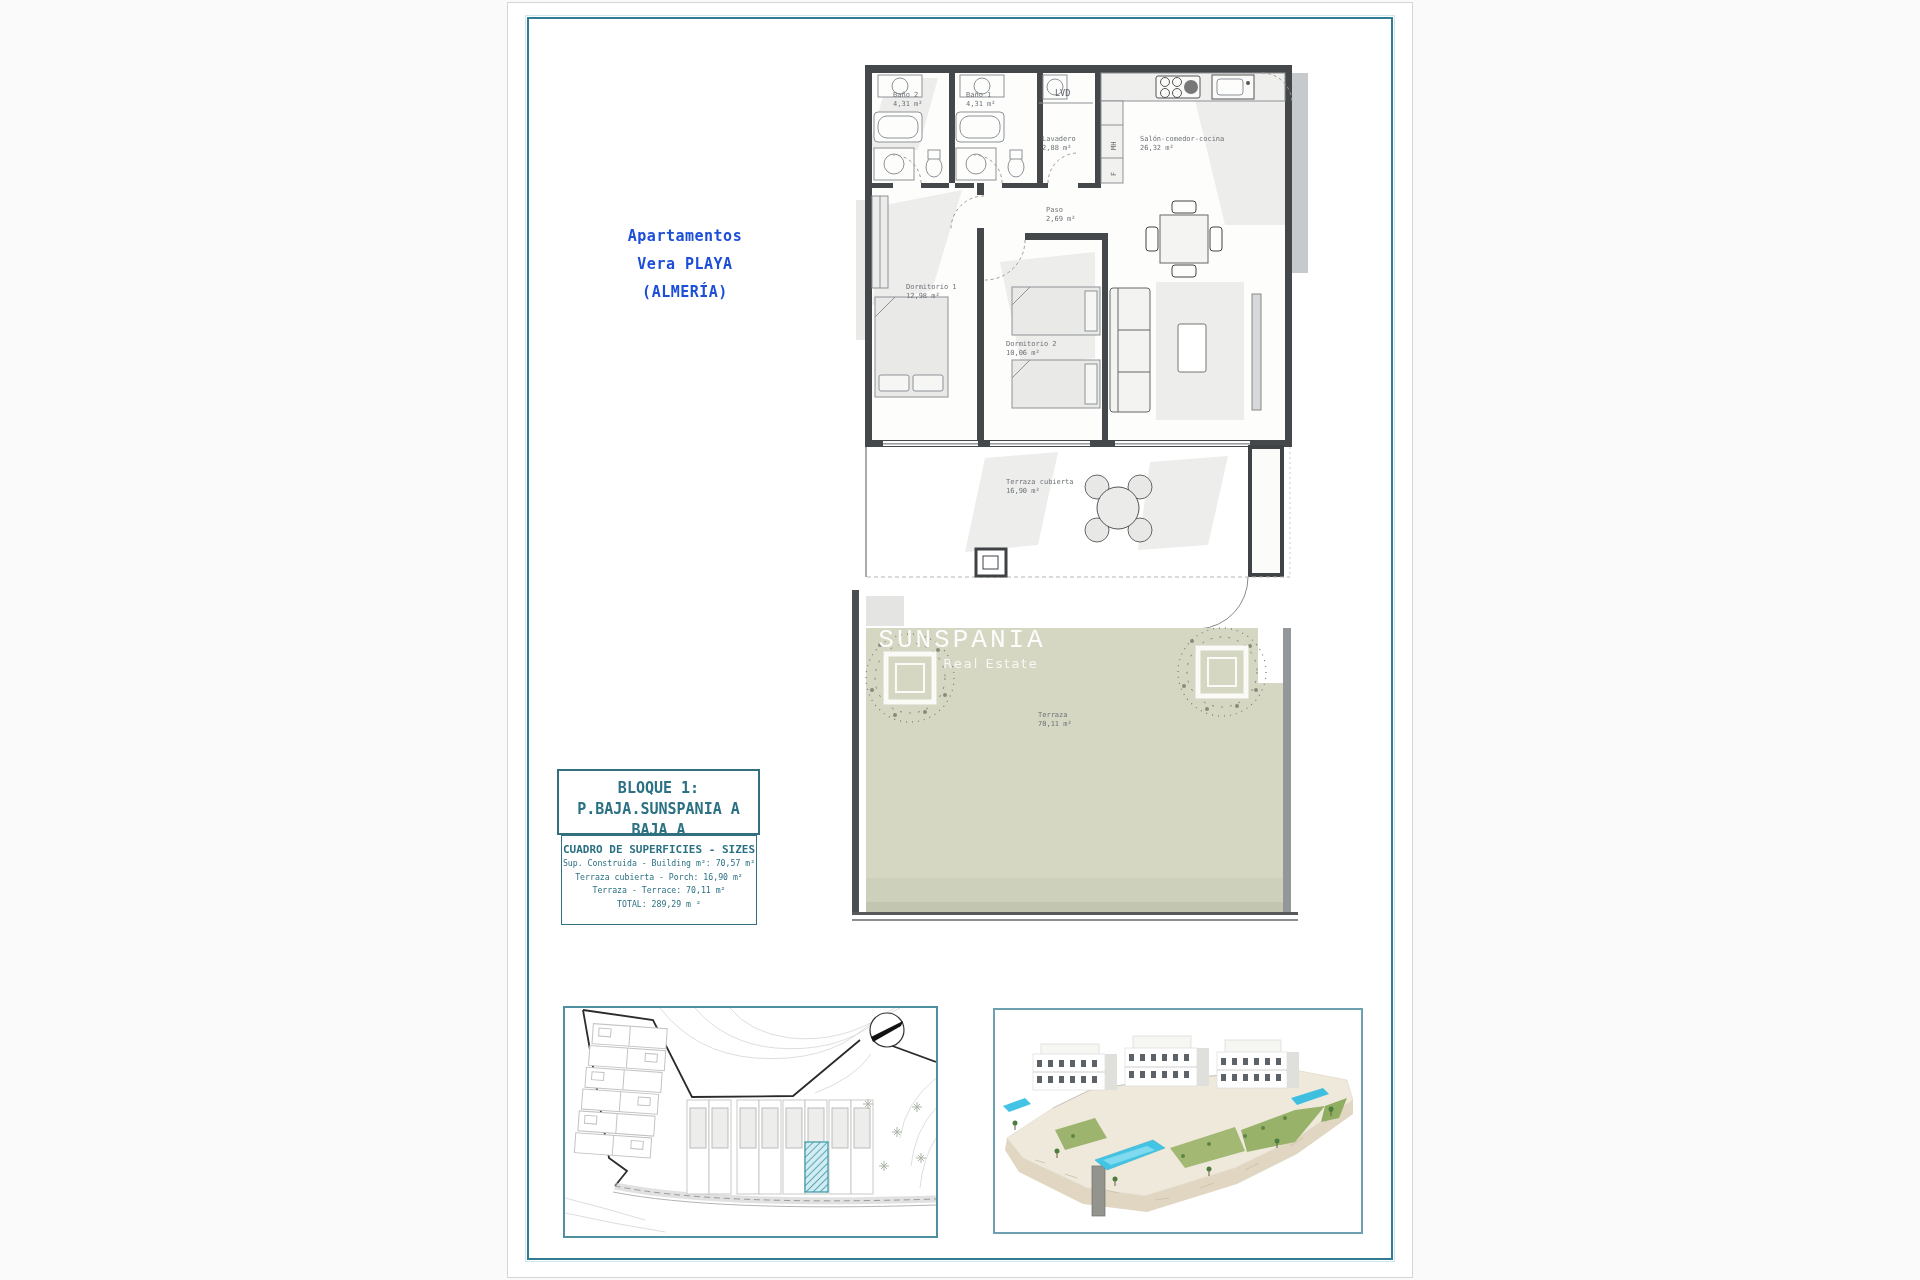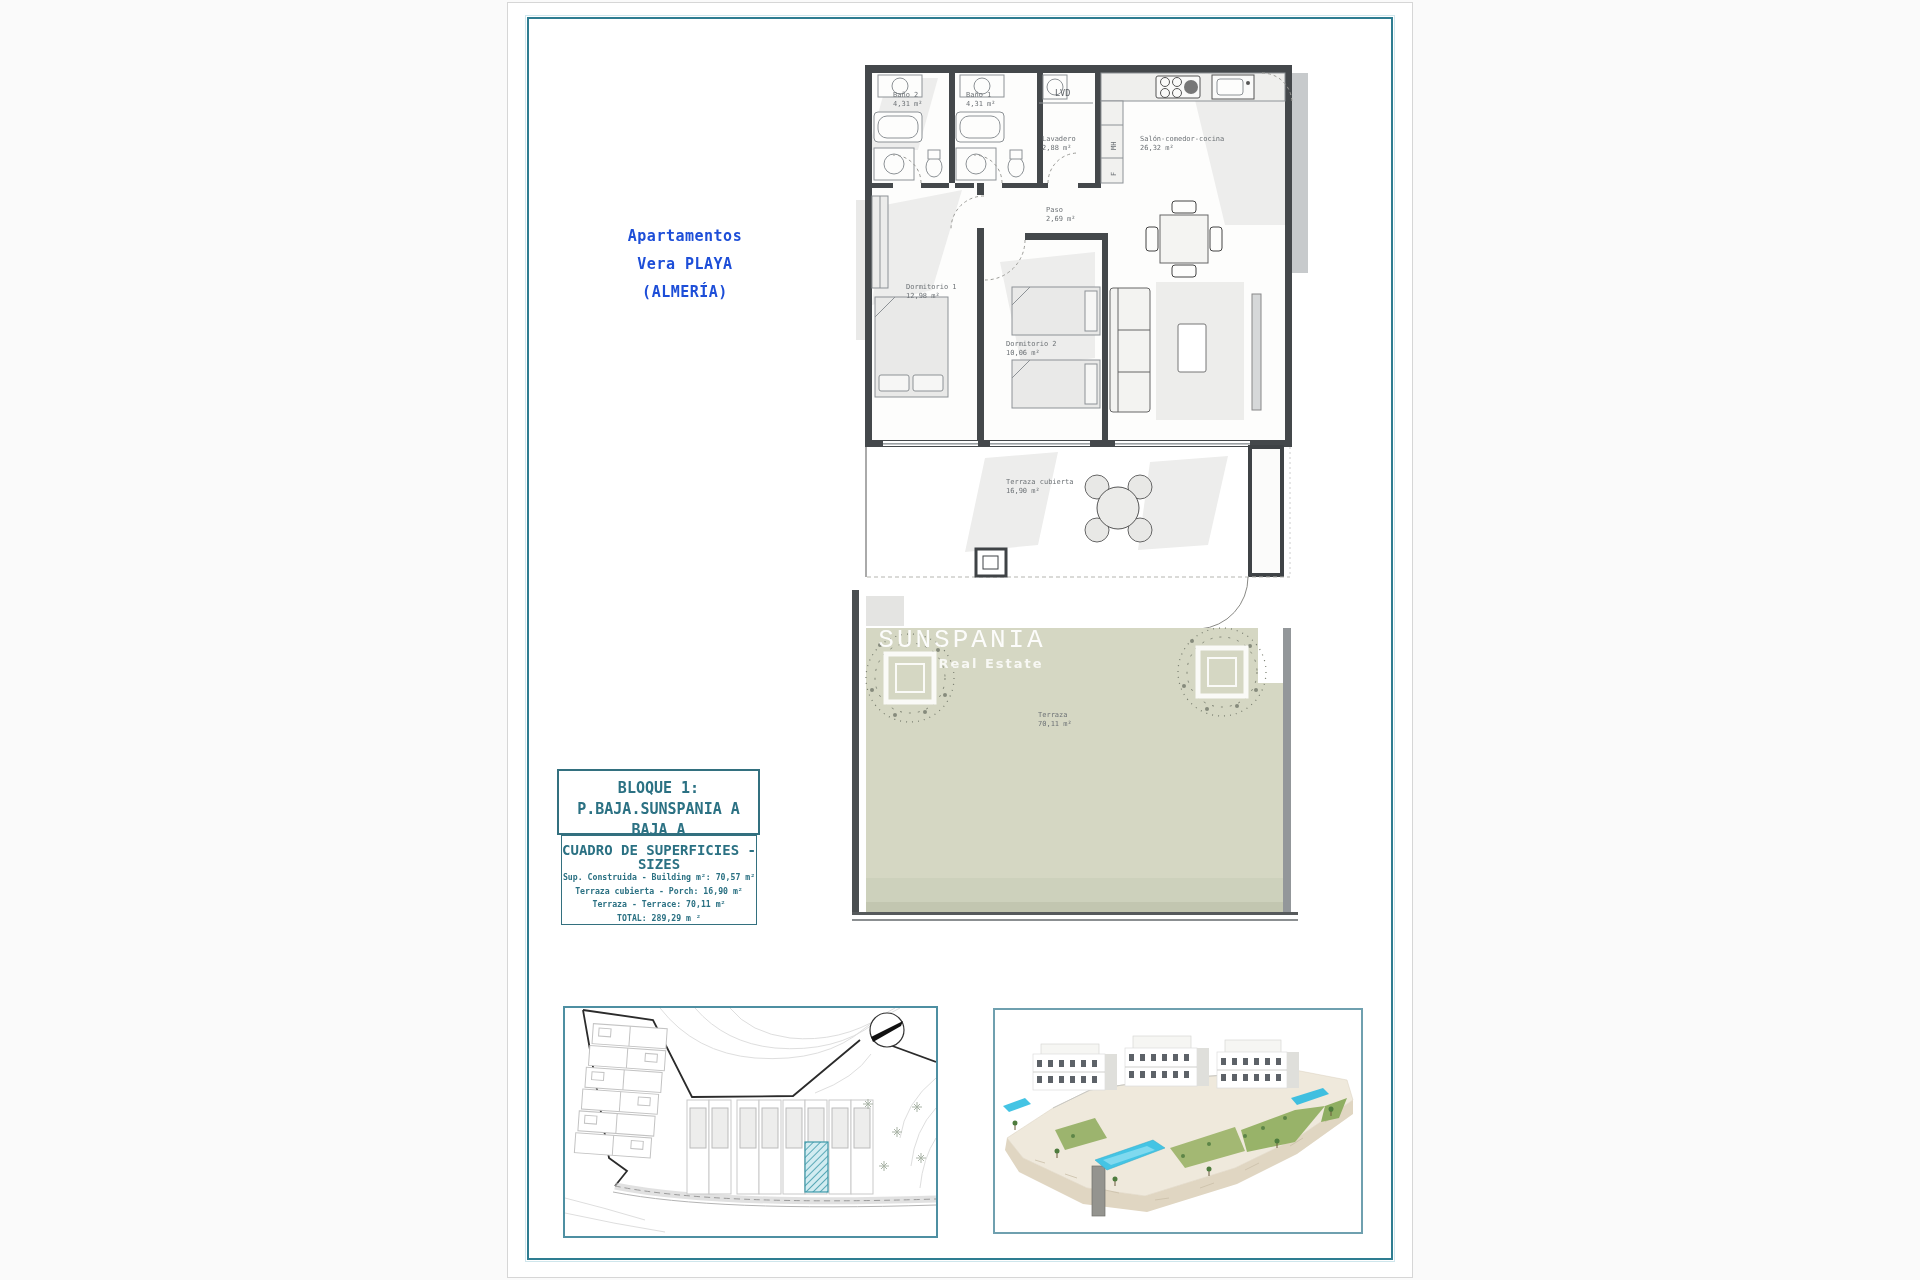--- a/index.html
+++ b/index.html
@@ -8,30 +8,30 @@
   .sheet{position:absolute;left:507px;top:2px;width:906px;height:1276px;background:#fff;
          border:1px solid #d6d6d6;box-sizing:border-box;}
   .frame{position:absolute;left:527px;top:17px;width:866px;height:1243px;box-sizing:border-box;
          border:2px solid #2e7d91;outline:1px solid #cfe6ec;outline-offset:1px;}
   .title-block{position:absolute;left:572px;top:222px;width:226px;text-align:center;
          color:#1d4ed8;font-weight:bold;font-size:15px;line-height:28px;letter-spacing:.5px;}
   .plan-svg{position:absolute;left:845px;top:55px;width:470px;height:885px;}
   .watermark{position:absolute;left:862px;top:625px;width:200px;text-align:center;z-index:5;pointer-events:none;}
   .watermark .brand{font-family:Liberation Mono, monospace;font-weight:300;font-size:26px;
          letter-spacing:3px;color:rgba(255,255,255,.93);}
-  .watermark .tagline{font-family:"DejaVu Sans",sans-serif;font-weight:700;font-size:13px;
+  .watermark .tagline{font-family:"DejaVu Sans",sans-serif;font-weight:400;font-size:13px;
          letter-spacing:2px;color:rgba(255,255,255,.82);margin-top:1px;padding-left:58px;}
   .unit-box{position:absolute;left:557px;top:769px;width:203px;height:66px;background:#fff;
          border:2px solid #33707f;box-sizing:border-box;text-align:center;color:#2b7183;
          font-weight:bold;font-size:15px;line-height:21px;padding-top:7px;}
   .sizes-box{position:absolute;left:561px;top:835px;width:196px;height:90px;background:#fff;
          border:1.5px solid #33707f;box-sizing:border-box;text-align:center;color:#2b7183;
          padding-top:7px;}
-  .sizes-box .hdr{font-weight:bold;font-size:14px;line-height:14px;}
-  .sizes-box .row{font-weight:bold;font-size:8.2px;line-height:13.5px;white-space:nowrap;}
+  .sizes-box .hdr{font-weight:bold;font-size:11px;line-height:14px;}
+  .sizes-box .row{font-weight:normal;font-size:8.2px;line-height:13.5px;white-space:nowrap;}
   .siteplan-box{position:absolute;left:563px;top:1006px;width:375px;height:232px;background:#fff;
          border:2px solid #4e8fa2;box-sizing:border-box;}
   .render-box{position:absolute;left:993px;top:1008px;width:370px;height:226px;background:#fff;
          border:2px solid #6fa0af;box-sizing:border-box;}
   svg text.rlabel{font-family:"DejaVu Sans Mono",monospace;font-size:7px;fill:#6d7276;}
   svg text.rlabel-lg{font-family:"DejaVu Sans Mono",monospace;font-size:8.5px;fill:#5d6267;}
 </style>
 </head>
 <body>
 

